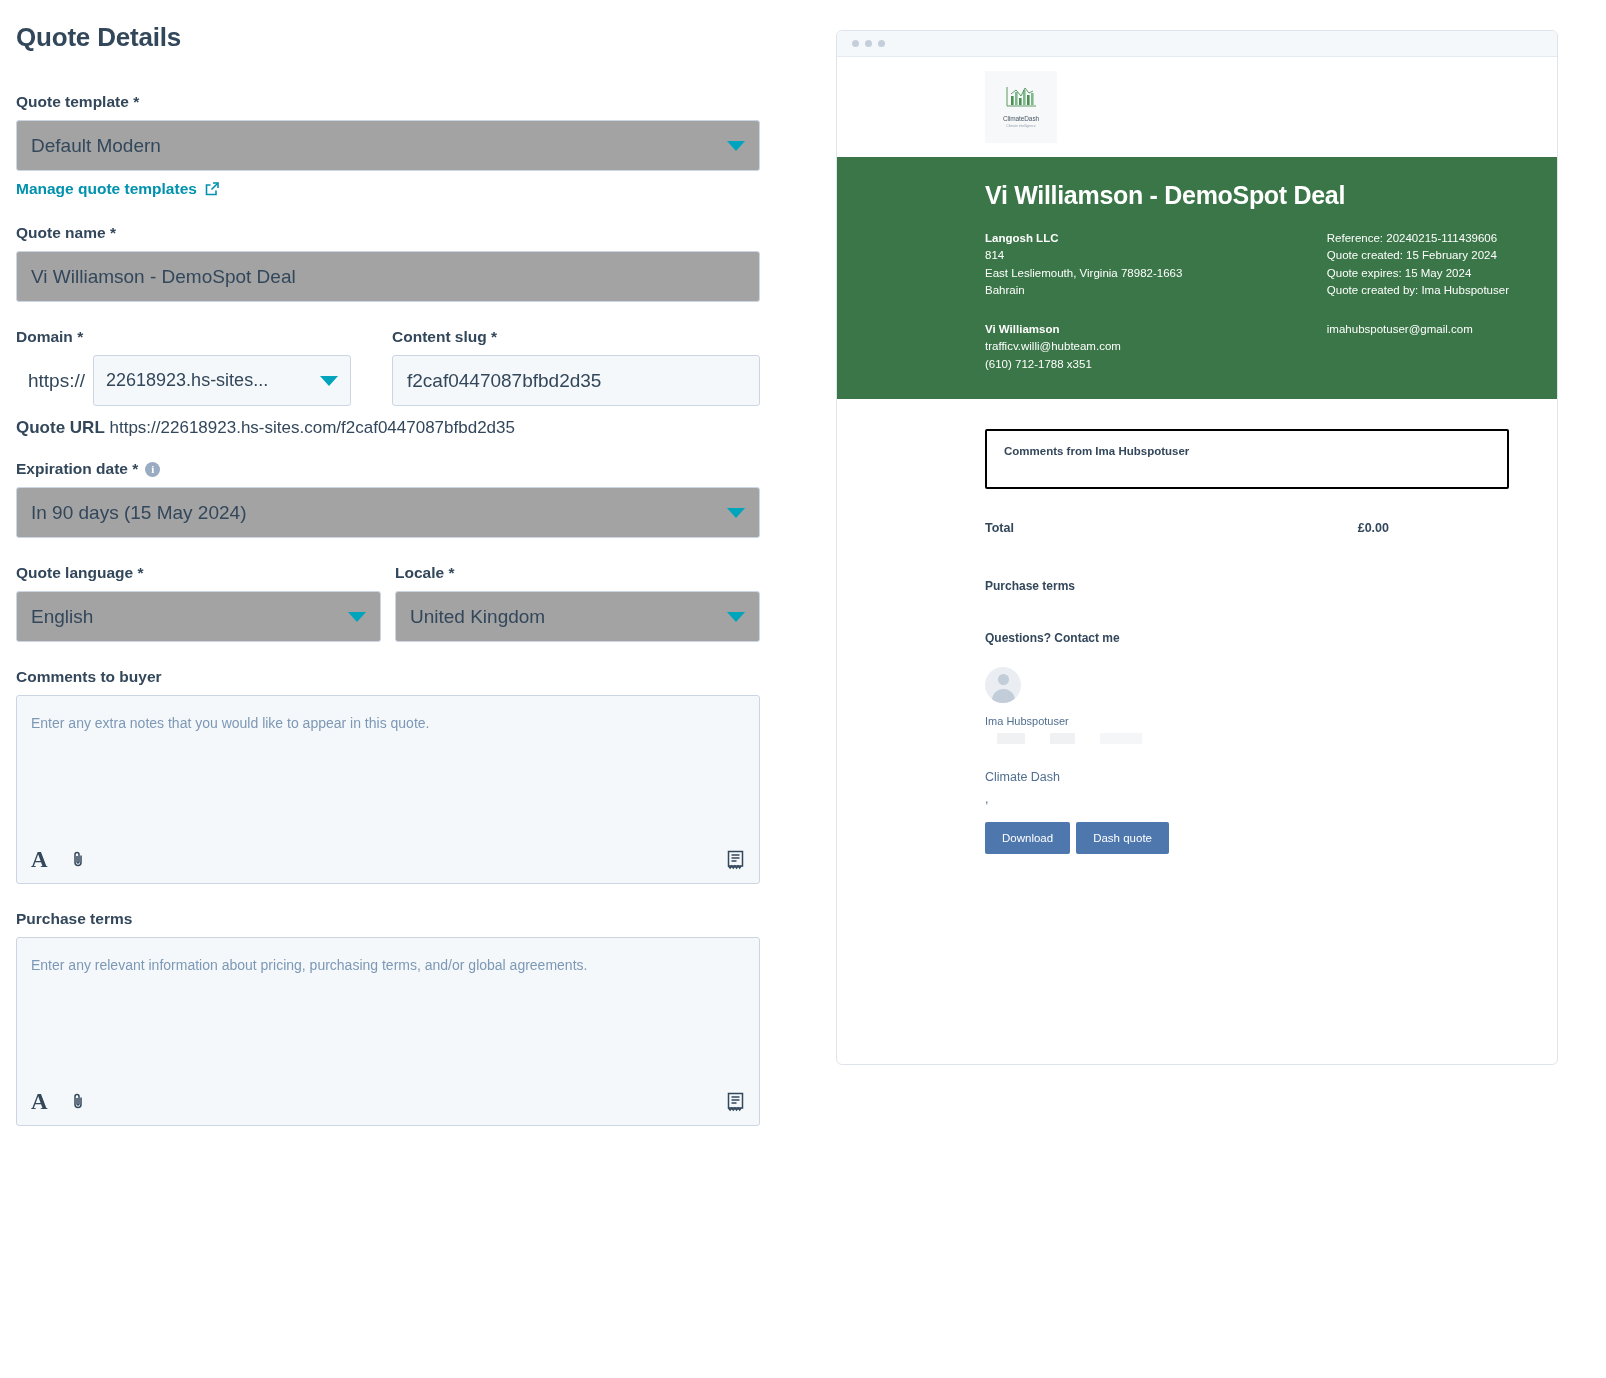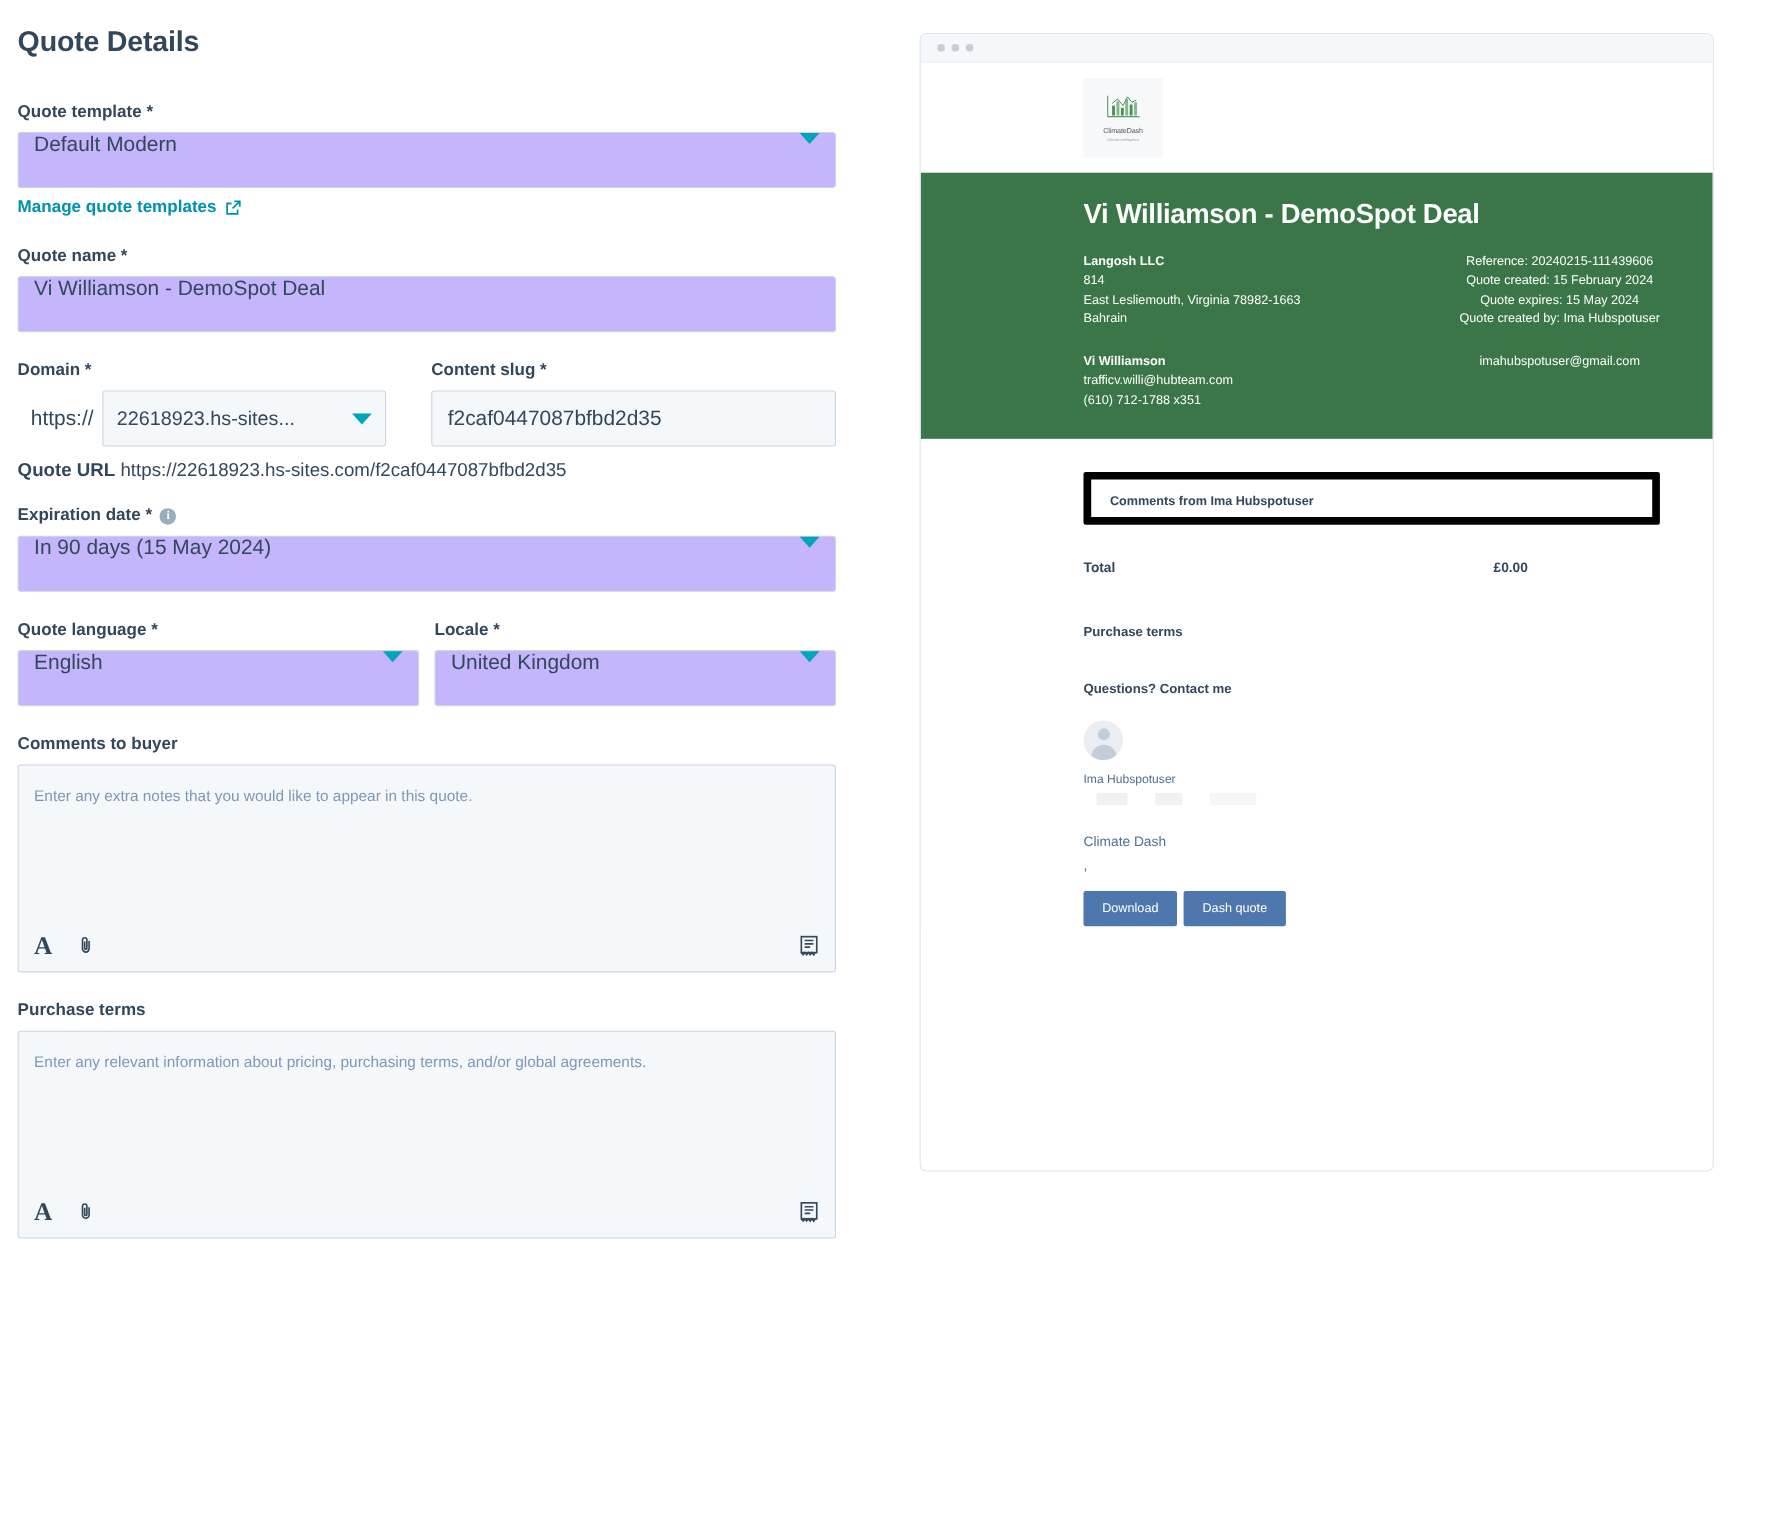--- a/index.html
+++ b/index.html
@@ -33,24 +33,25 @@
     margin-bottom: 9px;
     display: flex;
     align-items: center;
     gap: 7px;
   }
   .field-block { margin-bottom: 22px; }
 
   .select-box, .text-input {
     width: 100%;
     height: 51px;
-    background: #c4b5fd;
+    background: #a3a3a3;
     border: 1px solid #cbd6e2;
     border-radius: 3px;
     display: flex;
+    align-items: center;
     padding: 0 14px;
     font-size: 19px;
     color: #33475b;
     position: relative;
   }
   .select-box .val { flex: 1; white-space: nowrap; overflow: hidden; text-overflow: ellipsis; }
   .caret {
     width: 0; height: 0;
     border-left: 9px solid transparent;
     border-right: 9px solid transparent;
@@ -215,30 +216,30 @@
     padding: 24px 48px 26px 148px;
   }
   .quote-title {
     font-size: 25px;
     font-weight: bold;
     letter-spacing: -0.3px;
     margin-bottom: 20px;
   }
   .gh-cols { display: flex; }
   .gh-left { flex: 1; }
-  .gh-right { text-align: center; }
+  .gh-right { text-align: left; }
   .gh-line { font-size: 11.5px; line-height: 1.52; color: #ffffff; }
   .gh-line.bold { font-weight: bold; }
   .gh-gap { height: 21px; }
 
   .body-zone { padding: 30px 48px 0 148px; background: #fff; }
   .comments-box {
-    border: 7px solid #000000;
+    border: 2px solid #000000;
     border-radius: 2px;
-    height: 48px;
+    height: 60px;
     padding: 14px 17px;
     margin-bottom: 32px;
   }
   .comments-box-label {
     font-size: 11.5px;
     font-weight: bold;
     color: #33475b;
   }
   .total-row {
     display: flex;

